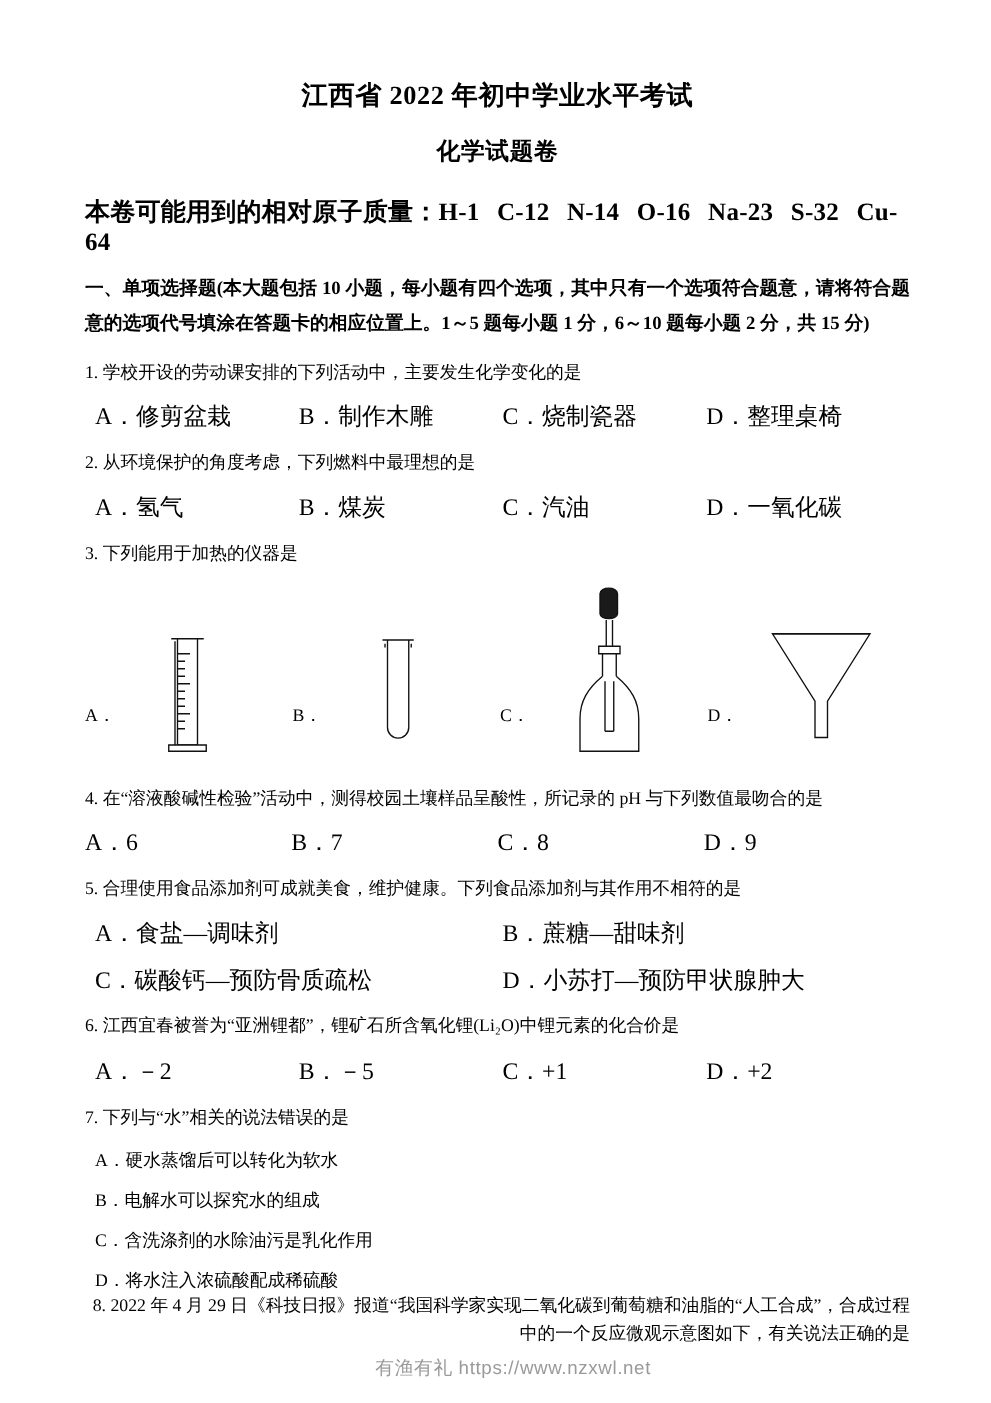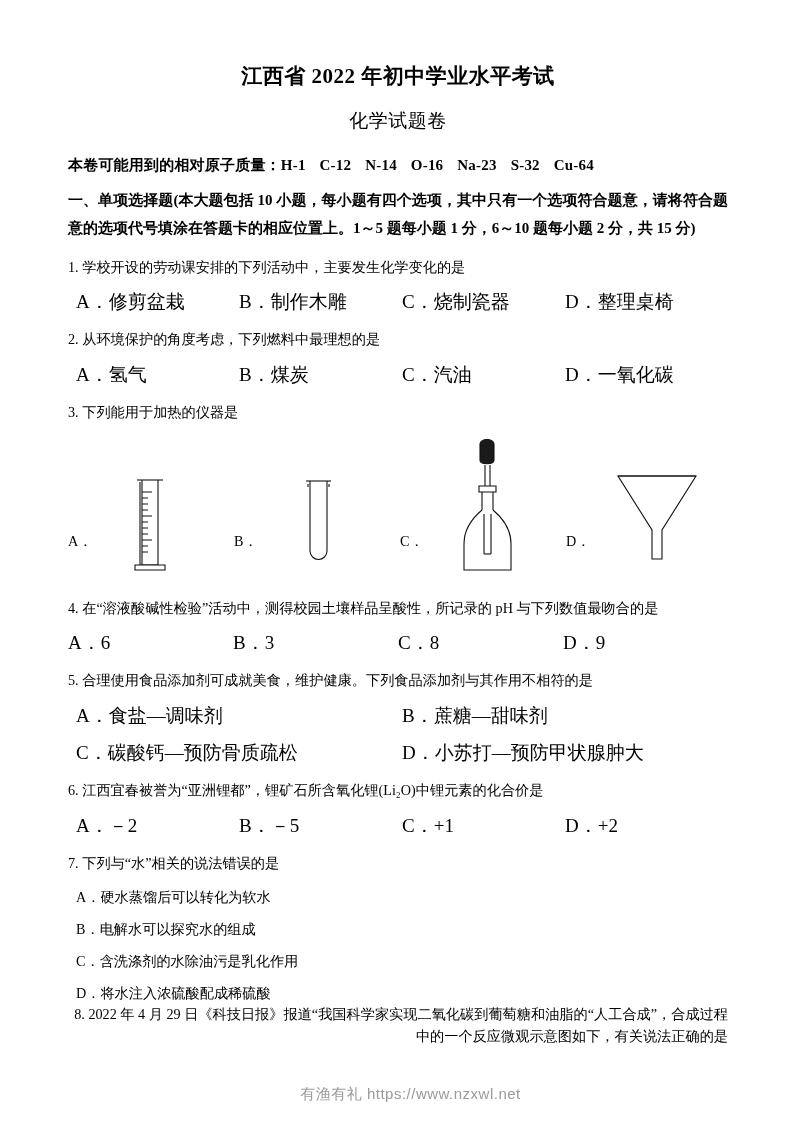--- a/index.html
+++ b/index.html
@@ -31,26 +31,26 @@
   .title1 {
     text-align: center;
     font-size: 21px;
     font-weight: bold;
     margin-top: 62px;
     letter-spacing: 0.5px;
   }
   .title2 {
     text-align: center;
     font-size: 19px;
-    font-weight: normal;
+    font-weight: bold;
     margin-top: 18px;
     letter-spacing: 0.5px;
   }
   .atomic-line {
-    font-size: 15px;
+    font-size: 20px;
     font-weight: bold;
     margin-top: 22px;
     letter-spacing: 0.2px;
   }
   .atomic-line .sp { display: inline-block; width: 14px; }
   .section-head {
     font-size: 15px;
     font-weight: bold;
     margin-top: 12px;
     line-height: 1.85;
@@ -192,21 +192,21 @@
             <path d="M30 42 L108 42 L74 96 L74 125 L64 125 L64 96 Z"></path>
             <path d="M30 42 L108 42"></path>
           </g>
         </svg>
       </div>
     </div>
 
     <div class="q">4. 在“溶液酸碱性检验”活动中，测得校园土壤样品呈酸性，所记录的 pH 与下列数值最吻合的是</div>
     <div class="opts four">
       <div>A．6</div>
-      <div>B．3</div>
+      <div>B．7</div>
       <div>C．8</div>
       <div>D．9</div>
     </div>
 
     <div class="q">5. 合理使用食品添加剂可成就美食，维护健康。下列食品添加剂与其作用不相符的是</div>
     <div class="opts two indent">
       <div>A．食盐—调味剂</div>
       <div>B．蔗糖—甜味剂</div>
     </div>
     <div class="opts two indent">

